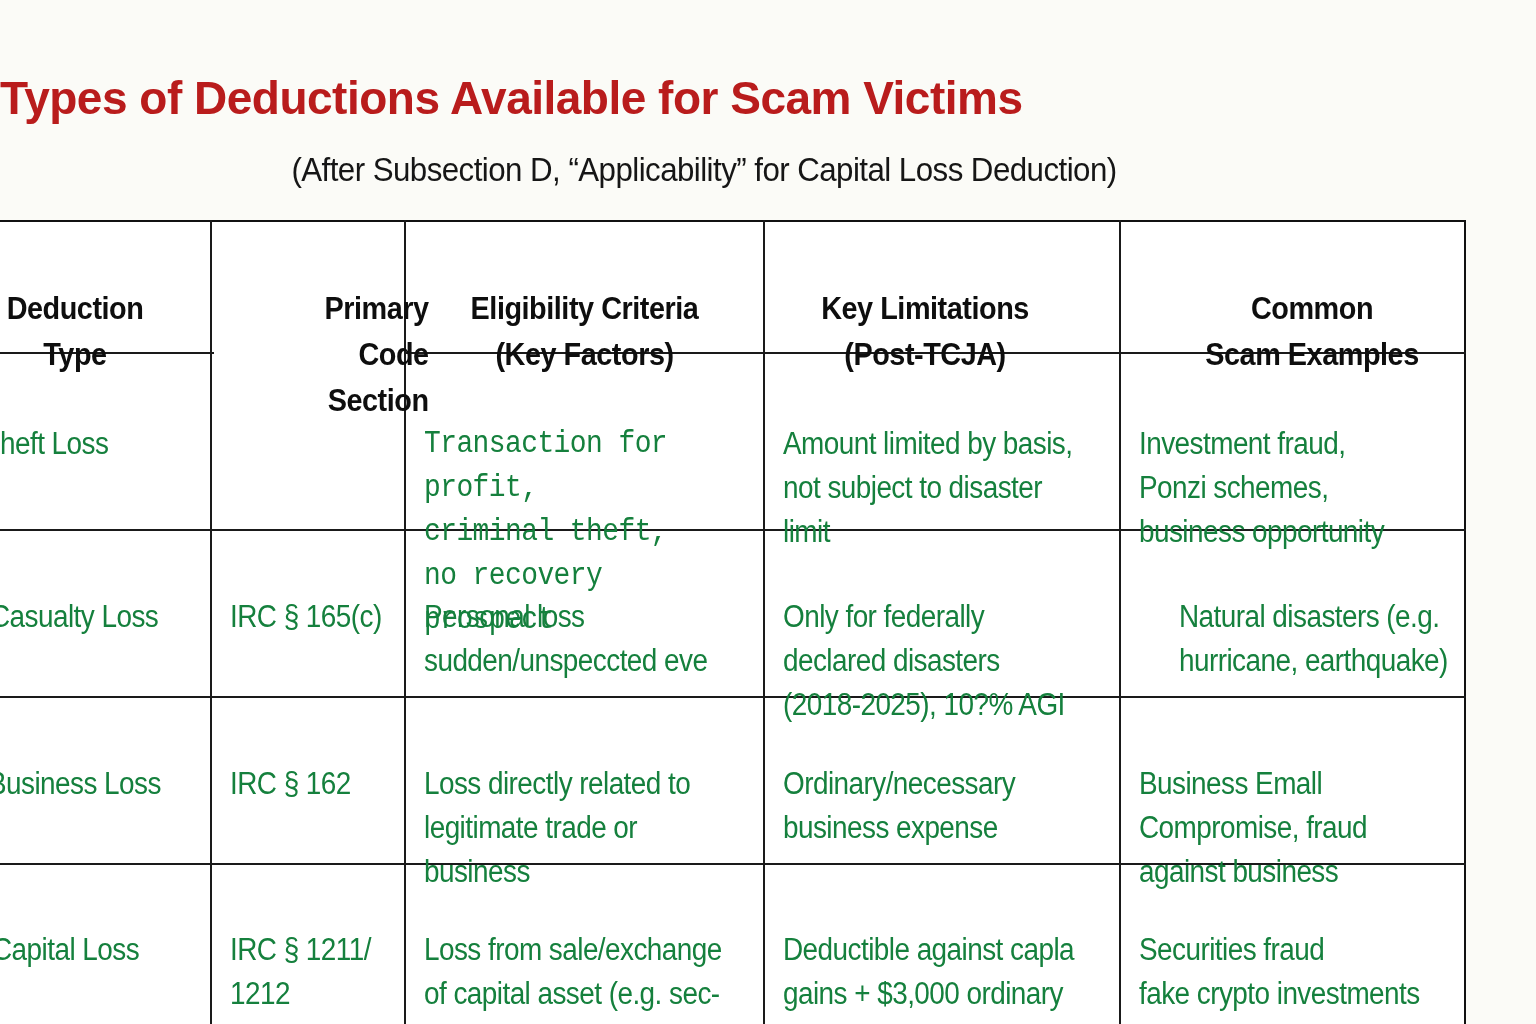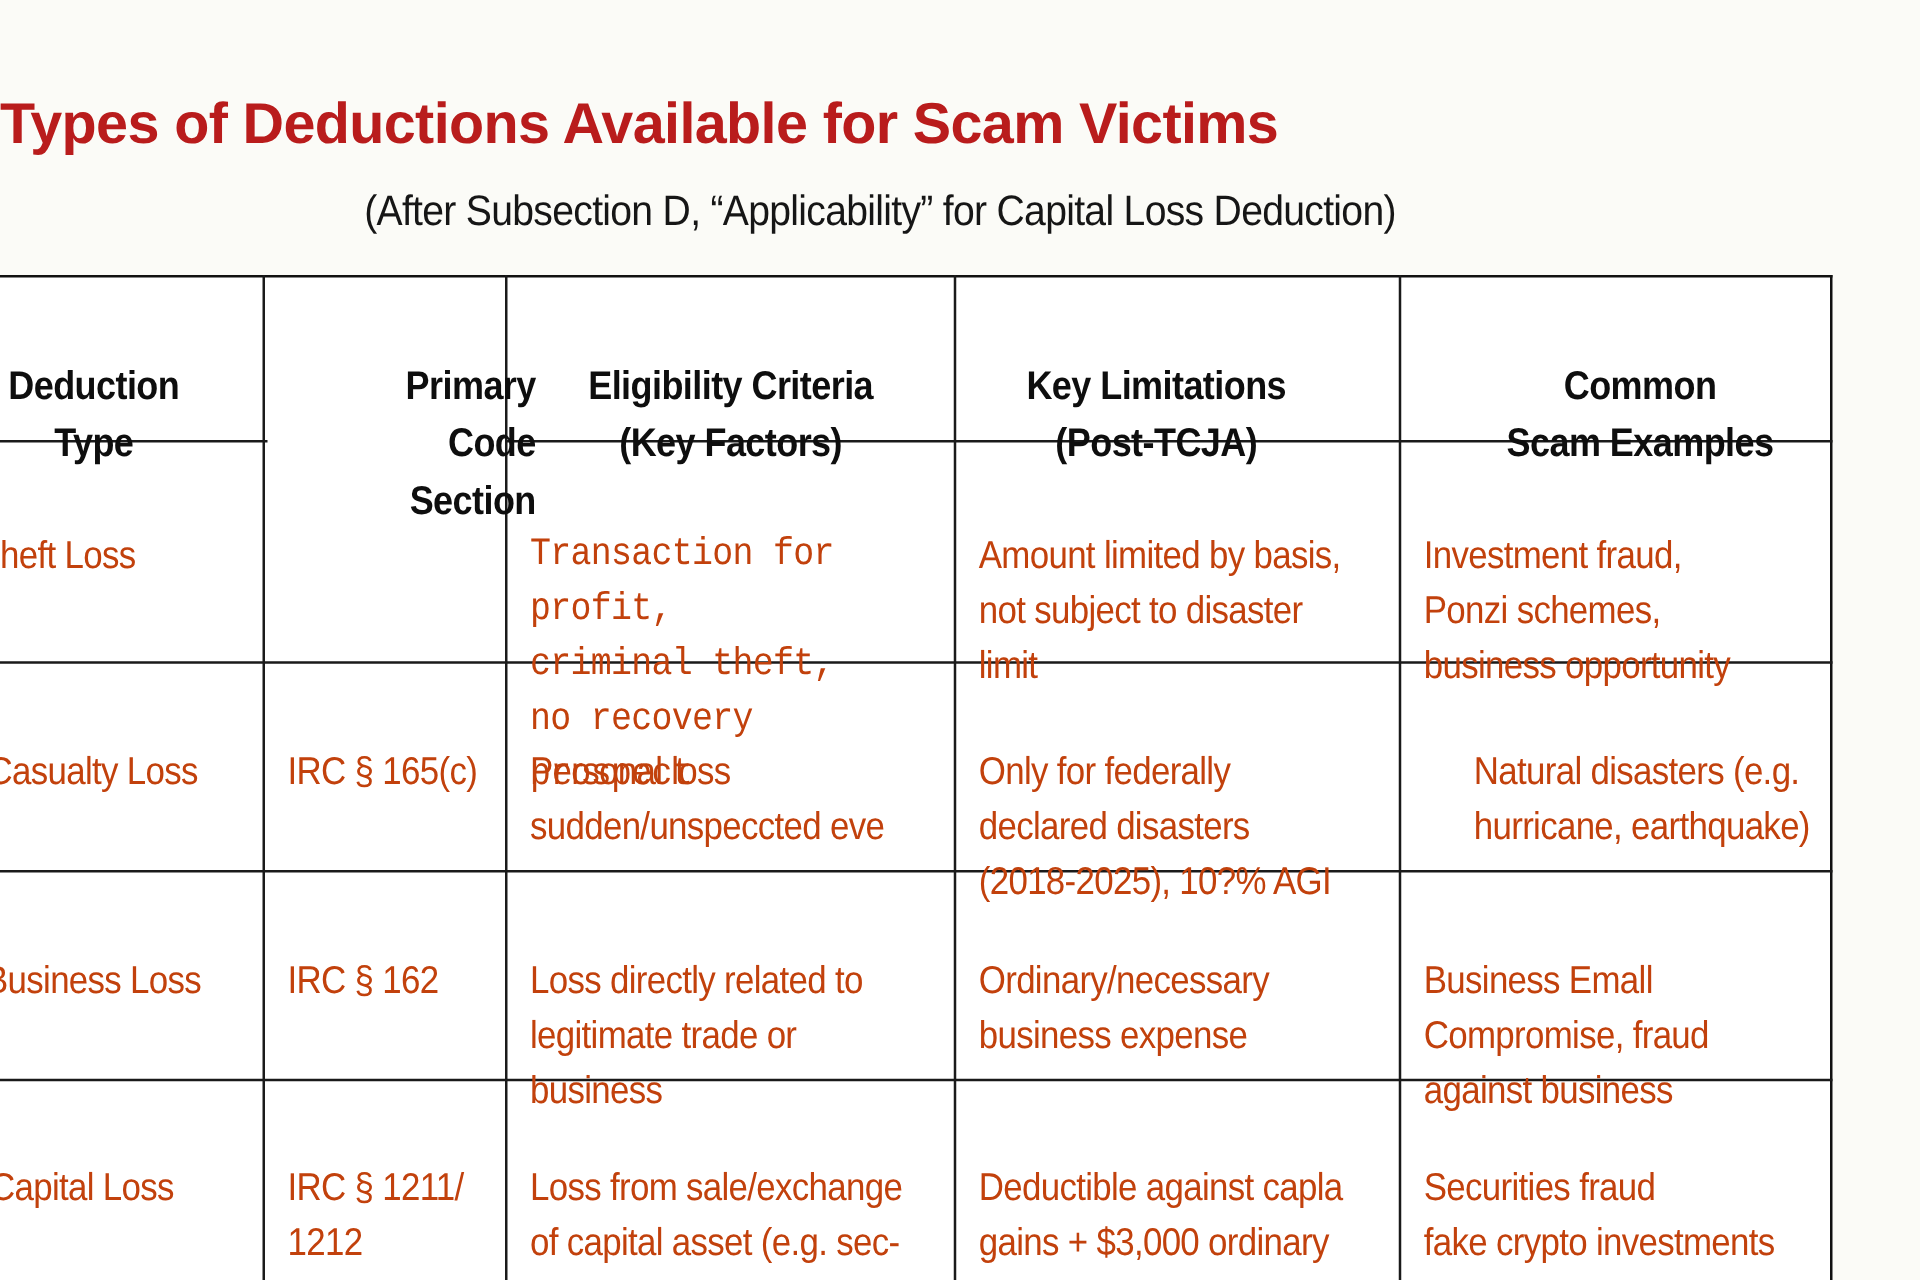--- a/index.html
+++ b/index.html
@@ -63,21 +63,21 @@
     .hline {
       position: absolute;
       height: 2px;
       background: #1a1a1a;
     }
     .cell {
       position: absolute;
       box-sizing: border-box;
       font-size: 31px;
       line-height: 44px;
-      color: #c2410c;
+      color: #15803d;
       letter-spacing: -0.6px;
       white-space: pre-line;
     }
     .cell .txt {
       display: block;
       transform: scaleX(0.9);
       transform-origin: 0 0;
       white-space: pre-line;
     }
     .head {

